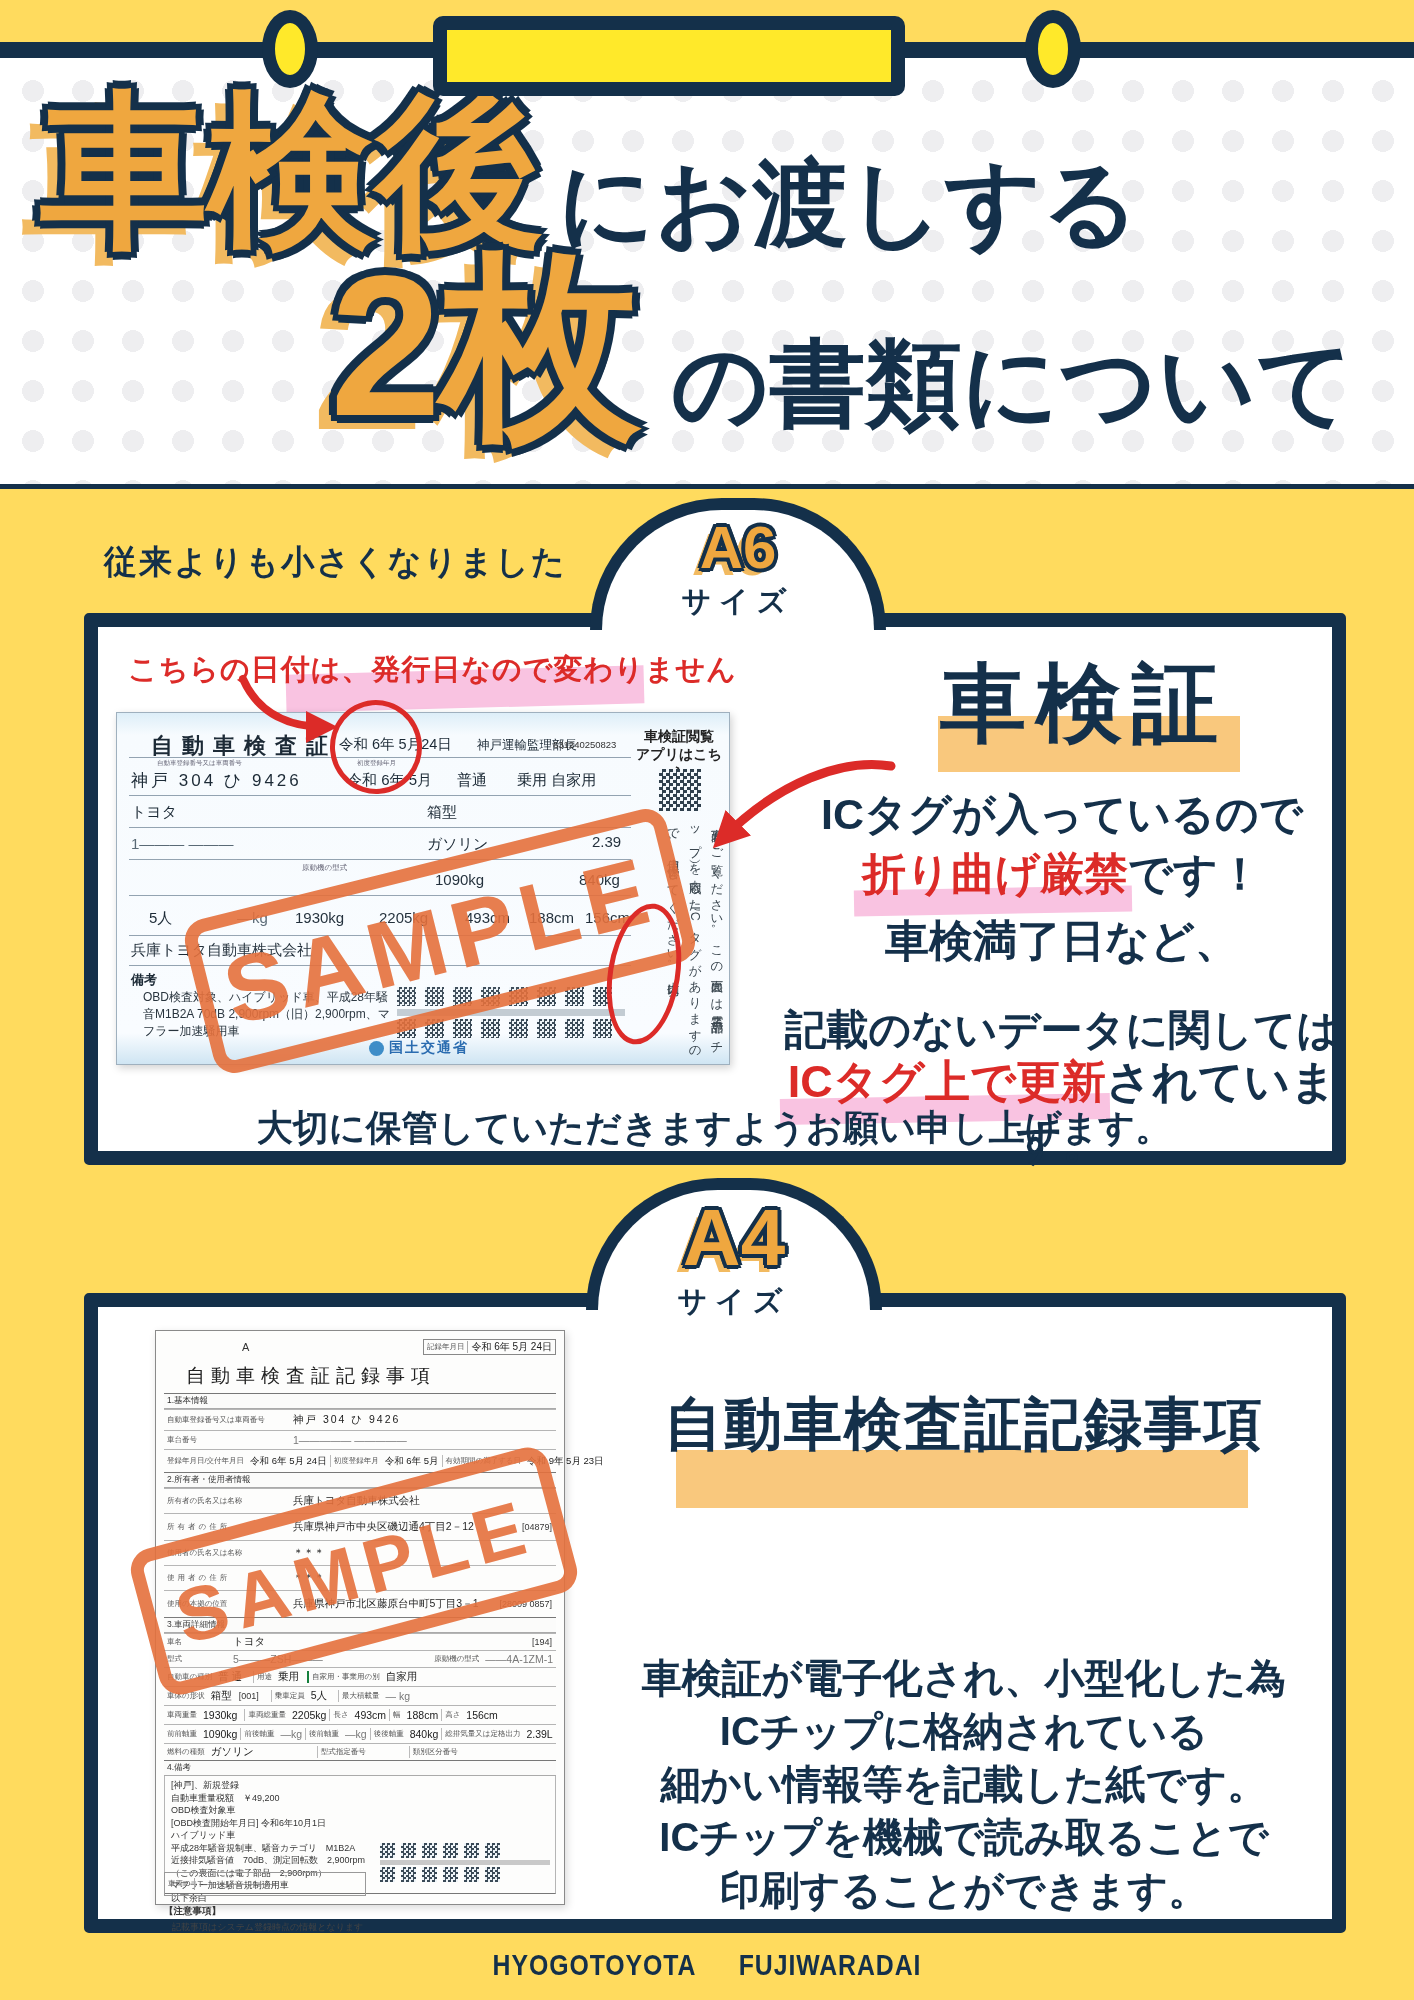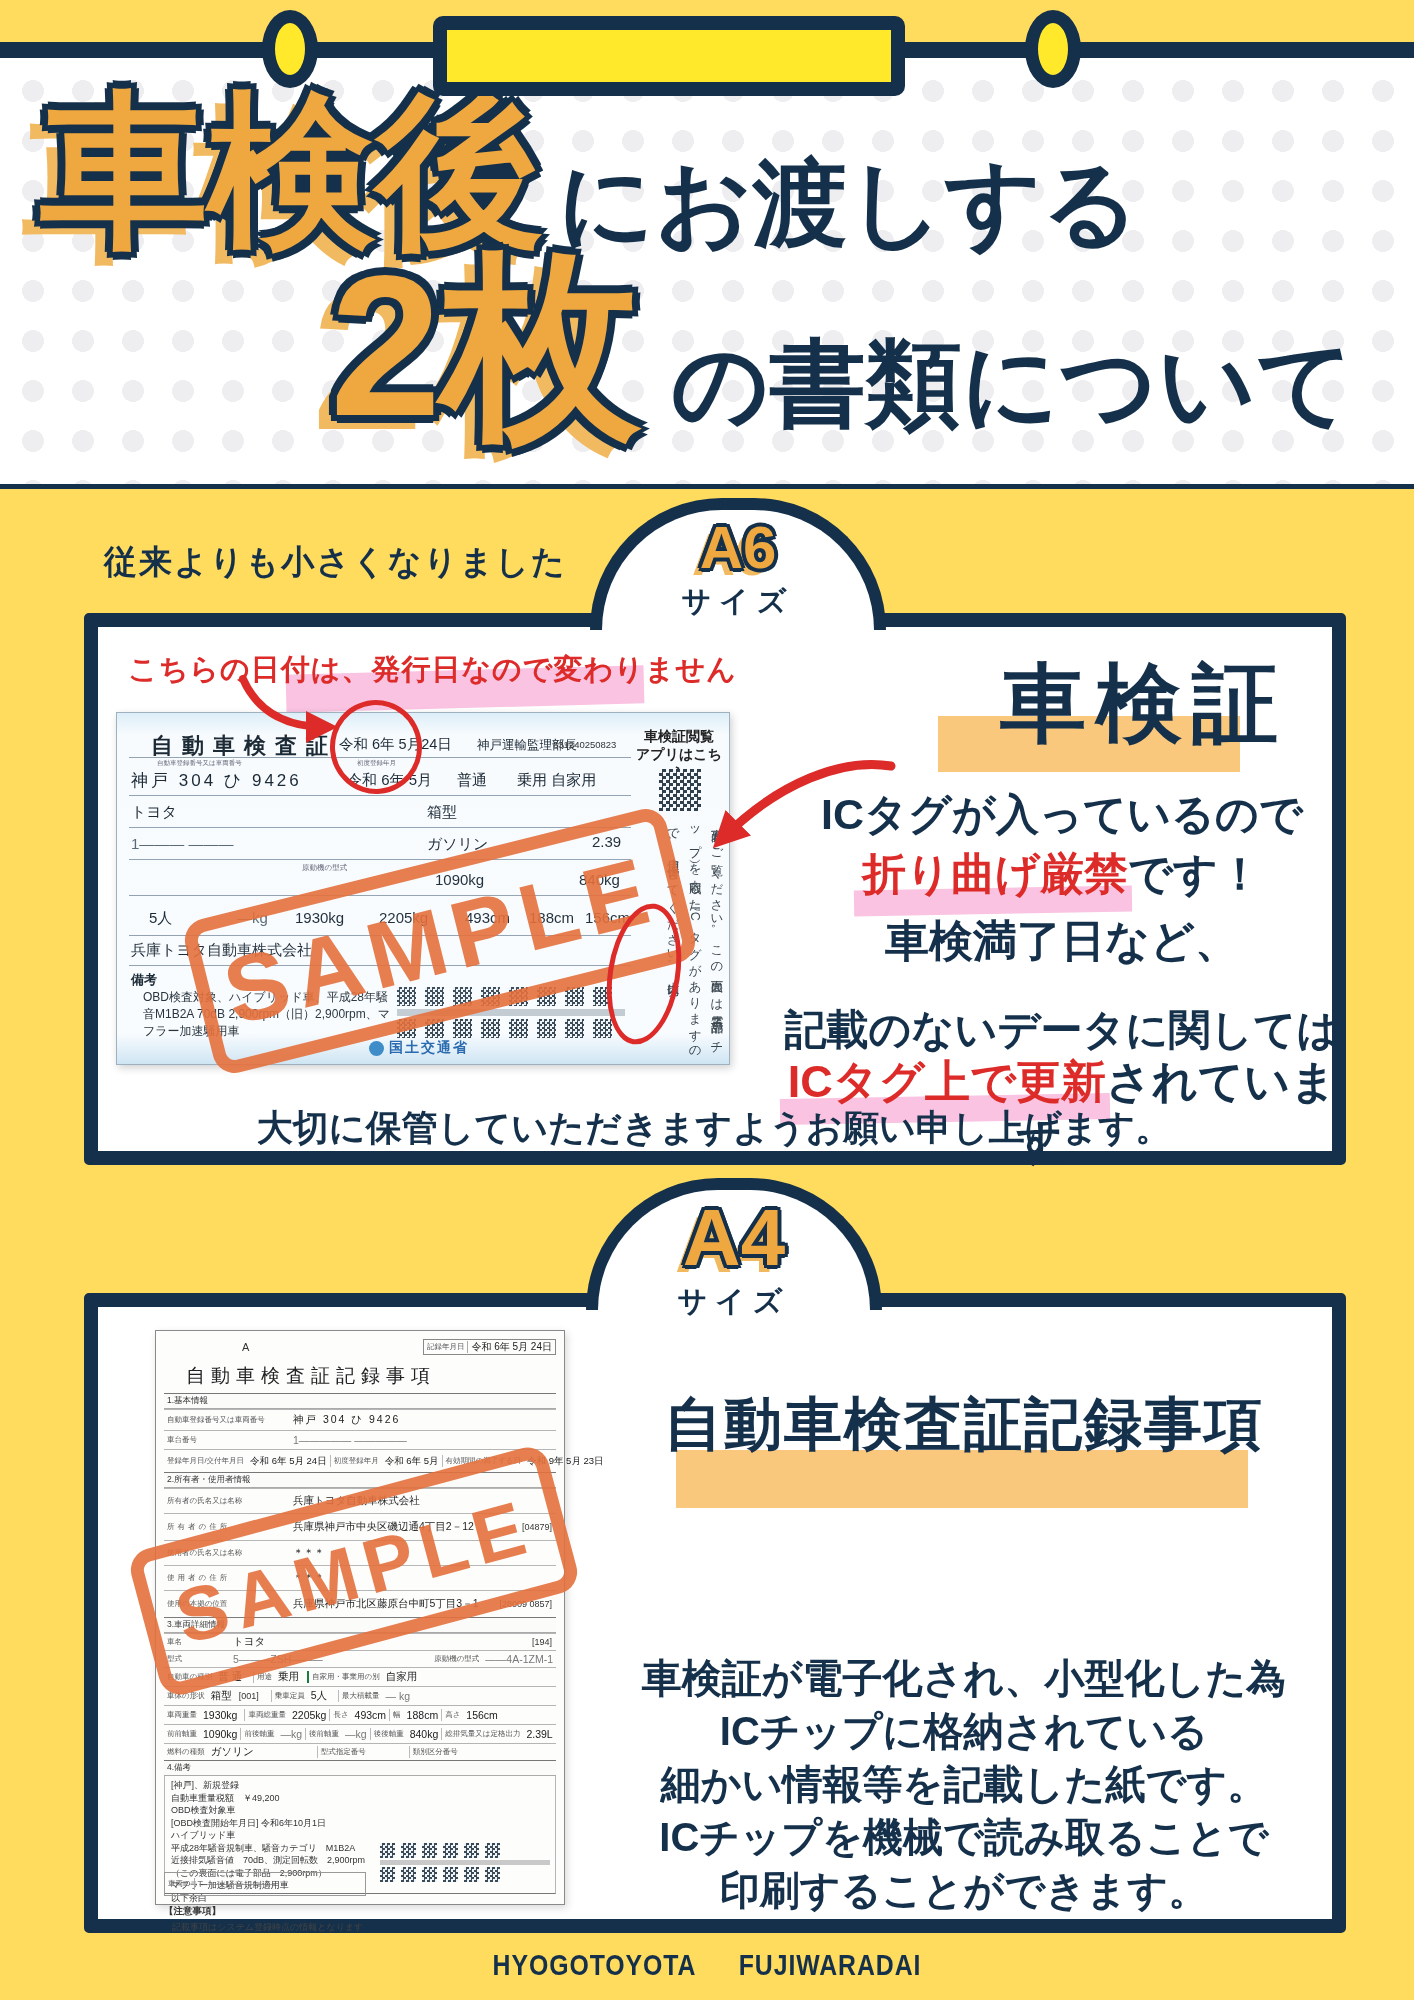--- a/index.html
+++ b/index.html
@@ -197,21 +197,21 @@
   <svg class="abs" style="left:693px;top:752px;z-index:4;" width="205" height="108" viewBox="0 0 205 108">
     <defs>
       <marker id="ah2" markerWidth="4" markerHeight="4" refX="2.4" refY="2" orient="auto">
         <path d="M0,0 L4,2 L0,4 z" fill="#DC2B28"></path>
       </marker>
     </defs>
     <path d="M198,14 C150,6 86,30 30,86" fill="none" stroke="#DC2B28" stroke-width="9" stroke-linecap="round" marker-end="url(#ah2)"></path>
   </svg>
 
   <div class="abs" style="left:938px;top:716px;width:302px;height:56px;background:#F9C87D;z-index:2;"></div>
-  <div class="abs navy b" style="left:959px;top:646px;width:370px;text-align:center;font-size:86px;
+  <div class="abs navy b" style="left:899px;top:646px;width:370px;text-align:center;font-size:86px;
               letter-spacing:10px;z-index:3;">車検証</div>
 
   <div class="abs navy b" style="left:800px;top:786px;width:524px;text-align:center;font-size:43px;z-index:3;">ICタグが入っているので</div>
   <div class="abs b" style="left:800px;top:845px;width:524px;text-align:center;font-size:44px;z-index:3;">
     <span class="hl-pink red">折り曲げ厳禁</span><span class="navy">です！</span>
   </div>
   <div class="abs navy b" style="left:800px;top:912px;width:524px;text-align:center;font-size:44px;z-index:3;">車検満了日など、</div>
   <div class="abs navy b" style="left:772px;top:1002px;width:580px;text-align:center;font-size:42px;z-index:3;">記載のないデータに関しては</div>
   <div class="abs b" style="left:772px;top:1052px;width:580px;text-align:center;font-size:45px;z-index:3;">
     <span class="hl-pink red">ICタグ上で更新</span><span class="navy">されています。</span>

